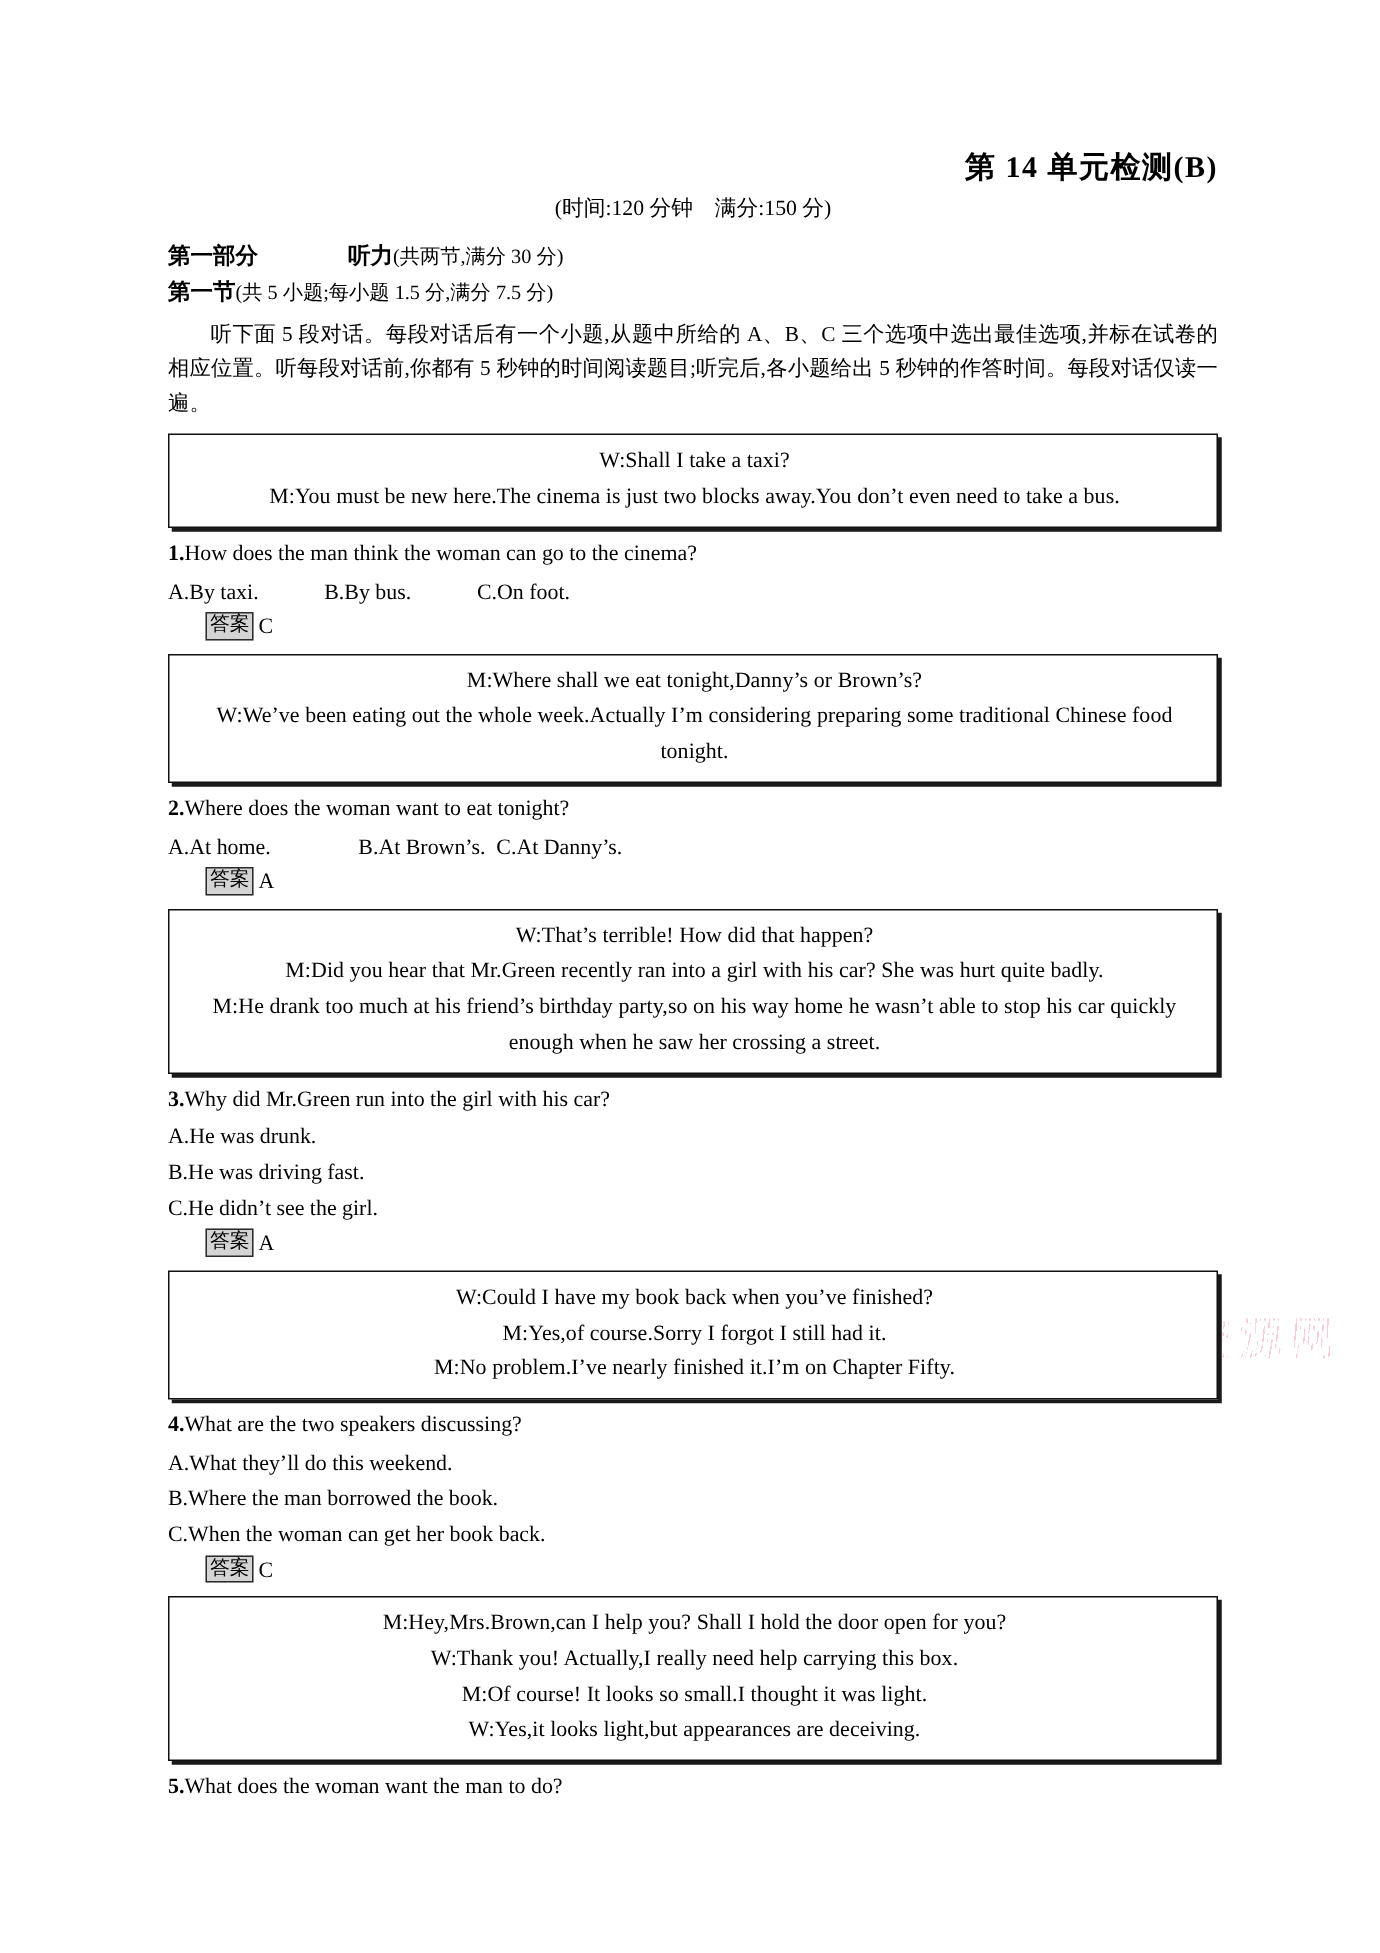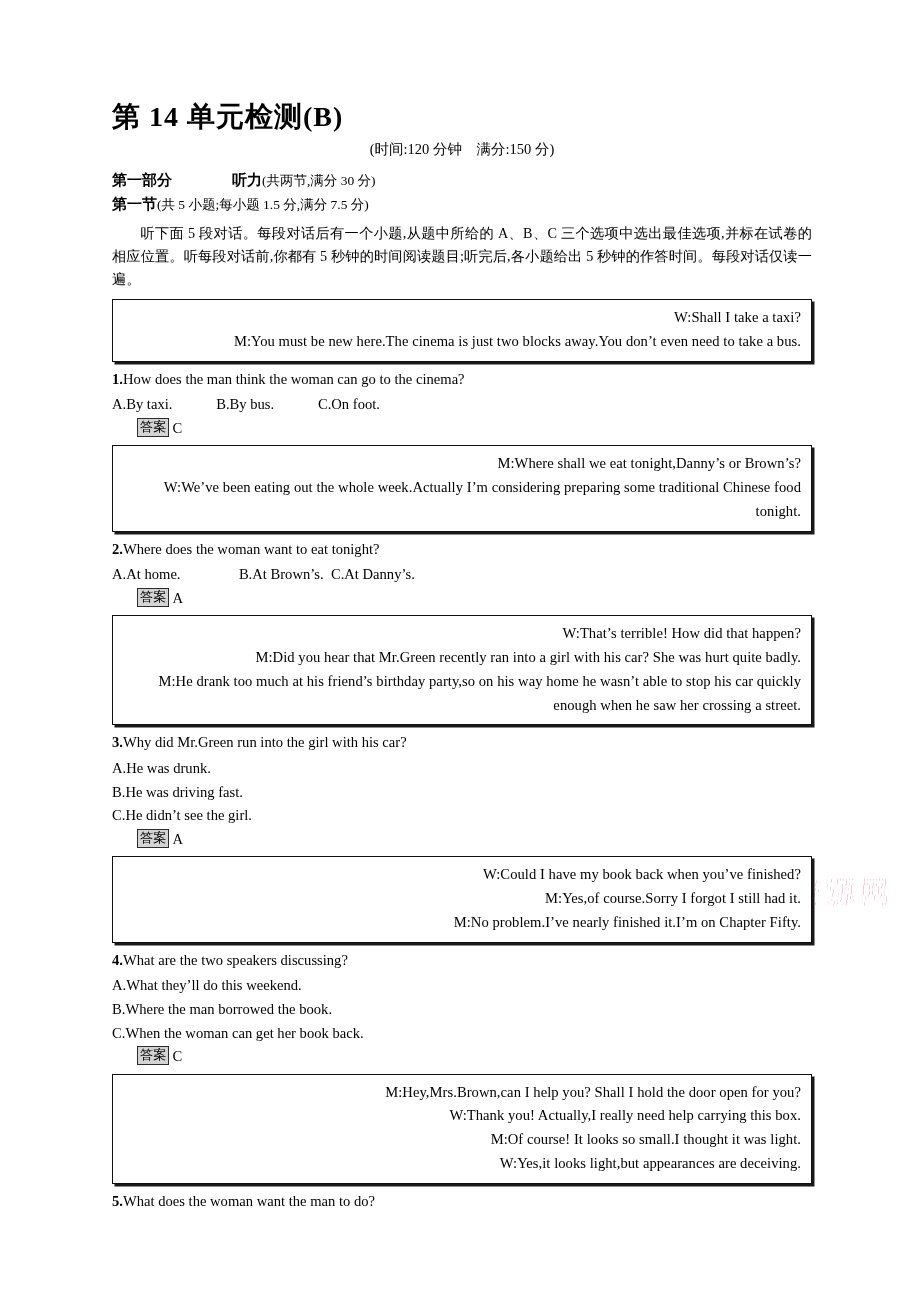--- a/index.html
+++ b/index.html
@@ -23,24 +23,24 @@
   }
   #sheet {
     position: absolute;
     left: 112px;
     top: 100px;
     width: 700px;
   }
 
   
   .doc-title {
-    text-align: left;
+    text-align: right;
     font-family: "Liberation Serif", "DejaVu Serif", serif;
     font-weight: bold;
-    font-size: 28px;
+    font-size: 20px;
     letter-spacing: 1px;
     margin: 0 0 6px 0;
     line-height: 1.2;
   }
   .doc-subtitle {
     text-align: center;
     font-size: 14.5px;
     margin: 0 0 12px 0;
     line-height: 1.3;
     white-space: pre;
@@ -85,21 +85,21 @@
     padding: 6px 10px 7px 12px;
     margin: 7px 0 4px 0;
     box-sizing: border-box;
     position: relative;
     z-index: 2;
   }
   .dlg-line {
     font-size: 14.6px;
     line-height: 1.63;
     margin: 0;
-    text-align: right;
+    text-align: center;
     letter-spacing: 0.05px;
   }
 
   
   .question {
     margin: 6px 0 2px 0;
     position: relative;
     z-index: 2;
   }
   .q-stem {

